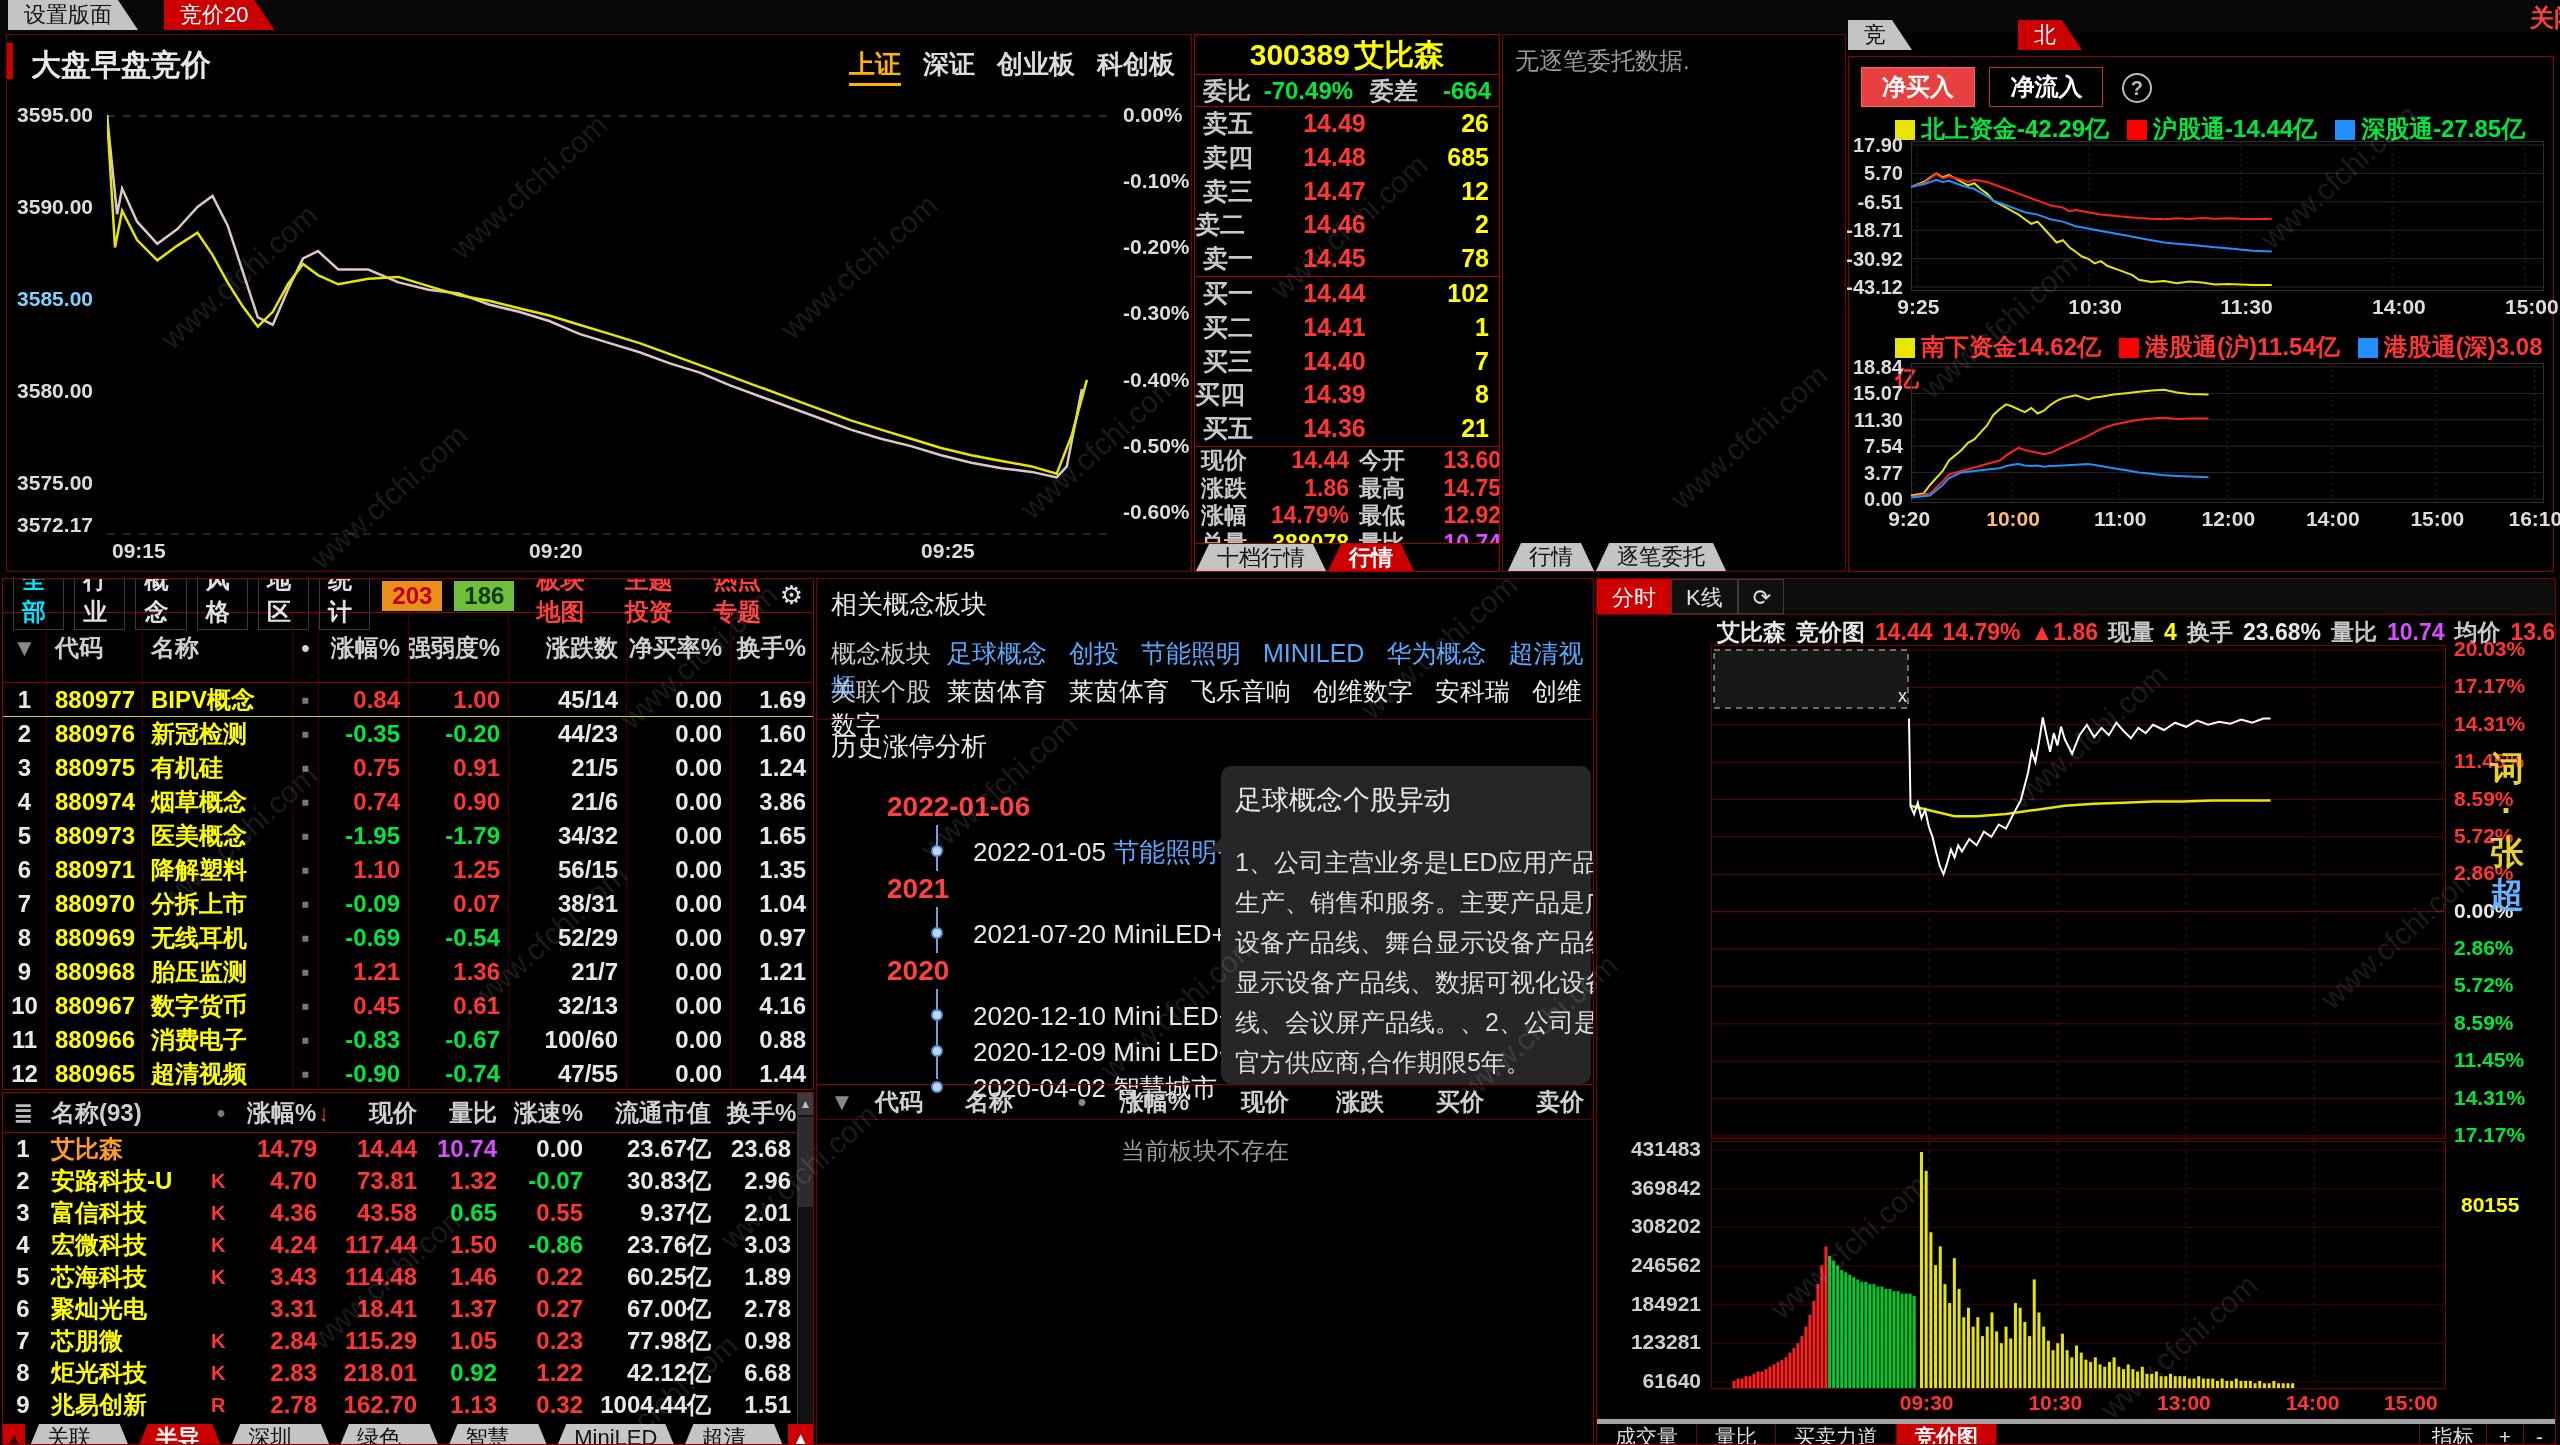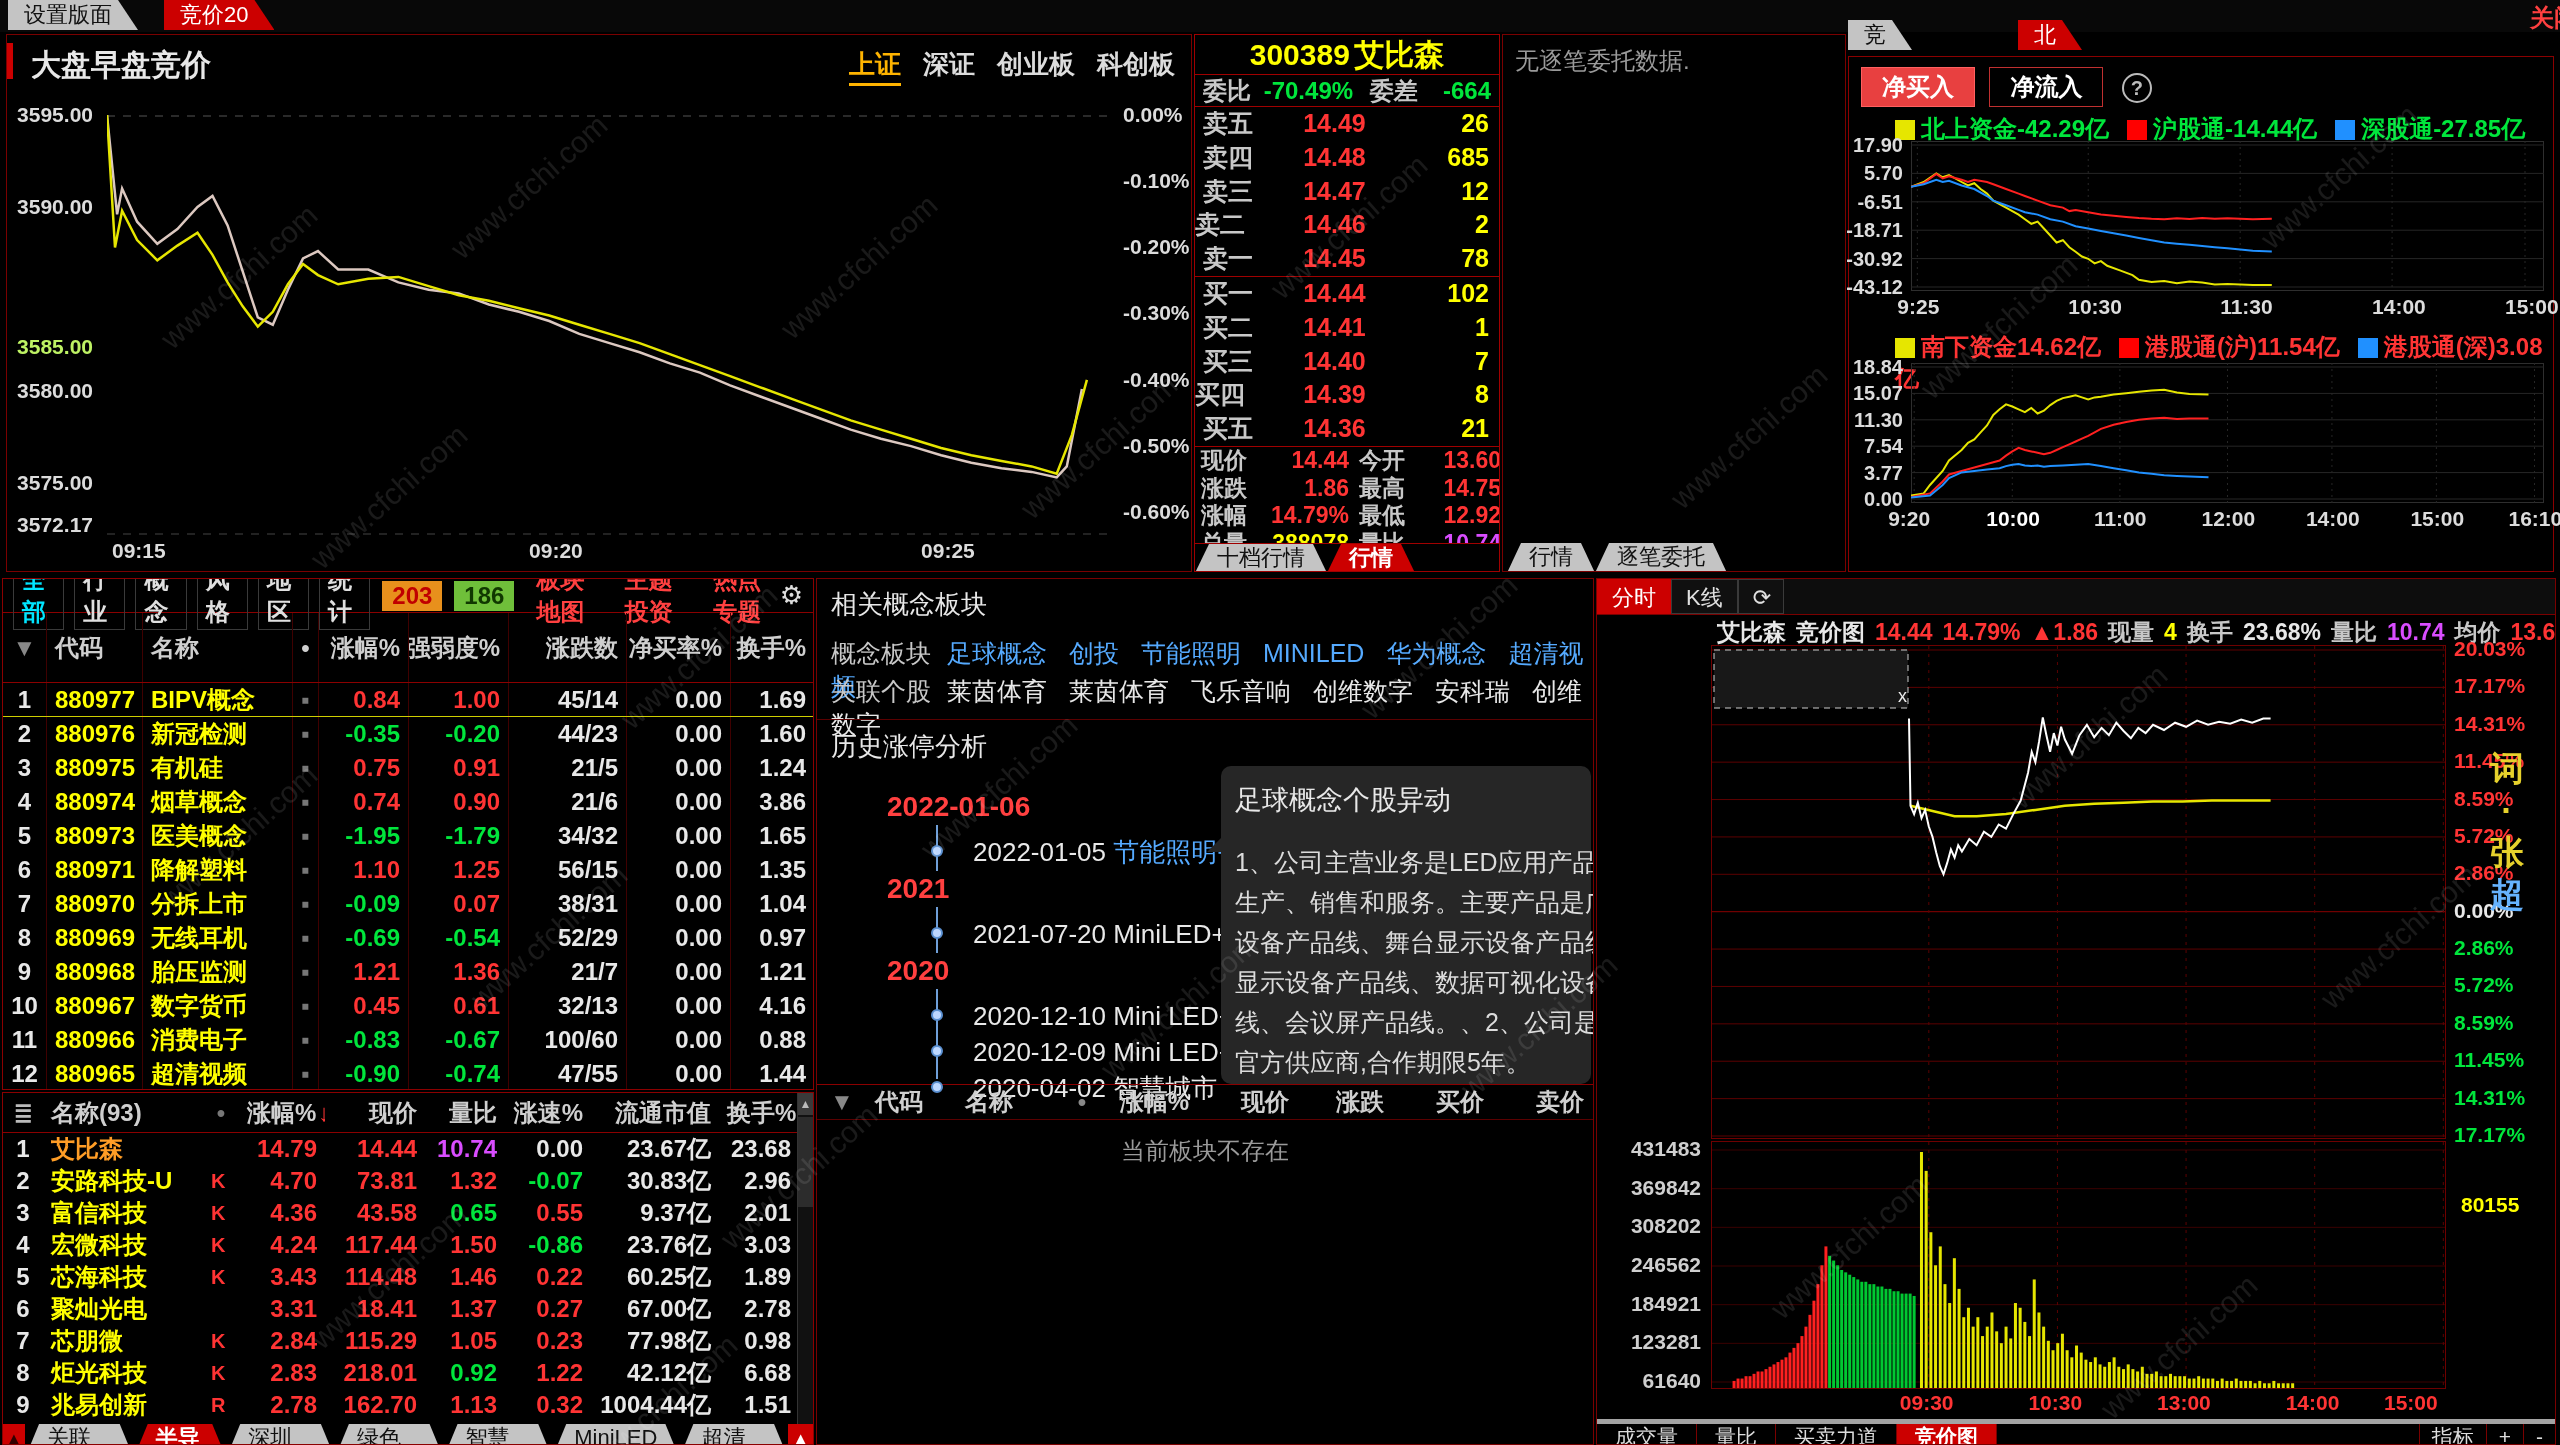--- a/index.html
+++ b/index.html
@@ -57,21 +57,21 @@
     <div class="abs c-dred bold" style="right:-18px;top:2px;font-size:24px;">关闭</div>
   </div>
 
   <div class="panel" id="p-market" style="left:6px;top:34px;width:1186px;height:538px;">
     <div class="abs" style="left:0;top:8px;width:6px;height:36px;background:#cc0000;"></div>
     <div class="abs c-w bold" style="left:24px;top:10px;font-size:30px;">大盘早盘竞价</div>
     <div class="abs" id="mc-tabs" style="right:16px;top:12px;"><span class="bold" style="font-size: 26px; margin-left: 22px; color: rgb(255, 180, 0); border-bottom: 3px solid rgb(255, 180, 0); padding-bottom: 4px;">上证</span><span class="bold" style="font-size: 26px; margin-left: 22px; color: rgb(220, 220, 220);">深证</span><span class="bold" style="font-size: 26px; margin-left: 22px; color: rgb(220, 220, 220);">创业板</span><span class="bold" style="font-size: 26px; margin-left: 22px; color: rgb(220, 220, 220);">科创板</span></div>
     <div class="abs" id="mc-yl" style="left:0;top:80px;width:92px;height:420px;">
         <div class="axl" style="right: 6px; color: rgb(220, 220, 220); top: 0px;">3595.00</div>
         <div class="axl" style="right: 6px; color: rgb(220, 220, 220); top: 91.9842px;">3590.00</div>
-        <div class="axl" style="right: 6px; color: #bef264; top: 183.968px; margin-top: 48px;">3585.00</div>
+        <div class="axl" style="right: 6px; color: #7dd3fc; top: 183.968px;">3585.00</div>
         <div class="axl" style="right: 6px; color: rgb(220, 220, 220); top: 275.953px;">3580.00</div>
         <div class="axl" style="right: 6px; color: rgb(220, 220, 220); top: 367.937px;">3575.00</div>
         <div class="axl" style="right: 6px; color: rgb(220, 220, 220); top: 410px;">3572.17</div>
       </div>
     <div class="abs" id="mc-yr" style="left:1108px;top:80px;width:76px;height:420px;">
         <div class="axl" style="left: 8px; color: rgb(220, 220, 220); top: 0px;">0.00%</div>
         <div class="axl" style="left: 8px; color: rgb(220, 220, 220); top: 66.1367px;">-0.10%</div>
         <div class="axl" style="left: 8px; color: rgb(220, 220, 220); top: 132.273px;">-0.20%</div>
         <div class="axl" style="left: 8px; color: rgb(220, 220, 220); top: 198.41px;">-0.30%</div>
         <div class="axl" style="left: 8px; color: rgb(220, 220, 220); top: 264.547px;">-0.40%</div>
@@ -226,21 +226,21 @@
           <line x1="316.5" y1="0" x2="316.5" y2="140" stroke="#262626" stroke-dasharray="2,4"></line>
           <line x1="420.94500000000005" y1="0" x2="420.94500000000005" y2="140" stroke="#262626" stroke-dasharray="2,4"></line>
           <line x1="525.39" y1="0" x2="525.39" y2="140" stroke="#262626" stroke-dasharray="2,4"></line>
           <line x1="623.505" y1="0" x2="623.505" y2="140" stroke="#262626" stroke-dasharray="2,4"></line>
           <polyline points="0.0,132.5 12.7,130.4 19.0,122.0 31.7,108.0 38.0,97.5 50.6,87.0 57.0,79.9 63.3,76.4 69.6,69.4 76.0,62.4 82.3,51.9 88.6,46.3 95.0,41.4 101.3,43.5 107.6,46.3 113.9,49.1 120.3,44.9 126.6,50.5 132.9,47.7 139.3,42.1 145.6,37.9 151.9,35.1 158.3,33.7 164.6,32.3 170.9,34.4 177.2,36.5 183.6,34.4 189.9,33.7 202.6,31.6 215.2,30.2 227.9,28.8 240.5,27.4 253.2,26.7 265.9,29.5 278.5,30.9 297.5,31.6" fill="none" stroke="#e6e600" stroke-width="2"></polyline>
           <polyline points="0.0,133.9 19.0,130.4 31.7,118.5 38.0,111.5 50.6,108.0 63.3,104.5 76.0,101.0 88.6,97.5 95.0,92.6 101.3,88.4 107.6,84.9 113.9,87.0 120.3,88.4 126.6,89.8 132.9,91.2 139.3,89.8 145.6,87.0 151.9,84.2 158.3,81.4 164.6,78.5 170.9,75.7 177.2,72.9 183.6,69.4 189.9,65.9 202.6,61.7 215.2,58.9 227.9,56.8 240.5,55.4 253.2,54.7 265.9,56.1 278.5,55.4 297.5,55.4" fill="none" stroke="#ff2020" stroke-width="2"></polyline>
           <polyline points="0.0,134.6 19.0,132.5 31.7,122.0 38.0,115.0 50.6,109.4 63.3,108.0 76.0,106.6 88.6,105.2 95.0,103.1 101.3,101.7 107.6,101.0 113.9,102.4 120.3,103.1 126.6,102.4 132.9,103.8 139.3,103.1 151.9,102.4 164.6,101.7 177.2,101.0 189.9,103.1 202.6,105.2 215.2,107.3 227.9,109.4 240.5,110.8 253.2,112.2 265.9,112.9 278.5,113.6 297.5,114.3" fill="none" stroke="#2090ff" stroke-width="2"></polyline>
         </svg>
       <div class="abs" id="nb-x2" style="left:56px;top:450px;width:633px;height:26px;">
           <div class="xl" style="left: -16.835px; color: rgb(220, 220, 220); font-size: 21px;">9:20</div>
-          <div class="xl" style="left: 81.28px; color: #ffffff; font-size: 21px;">10:00</div>
+          <div class="xl" style="left: 81.28px; color: #fdba74; font-size: 21px;">10:00</div>
           <div class="xl" style="left: 188.89px; color: rgb(220, 220, 220); font-size: 21px;">11:00</div>
           <div class="xl" style="left: 296.5px; color: rgb(220, 220, 220); font-size: 21px;">12:00</div>
           <div class="xl" style="left: 400.945px; color: rgb(220, 220, 220); font-size: 21px;">14:00</div>
           <div class="xl" style="left: 505.39px; color: rgb(220, 220, 220); font-size: 21px;">15:00</div>
           <div class="xl" style="left: 603.505px; color: rgb(220, 220, 220); font-size: 21px;">16:10</div>
         </div>
     </div>
   </div>
 
   <div class="panel" id="p-sector" style="left:2px;top:578px;width:812px;height:512px;border-color:#8b0000;">

